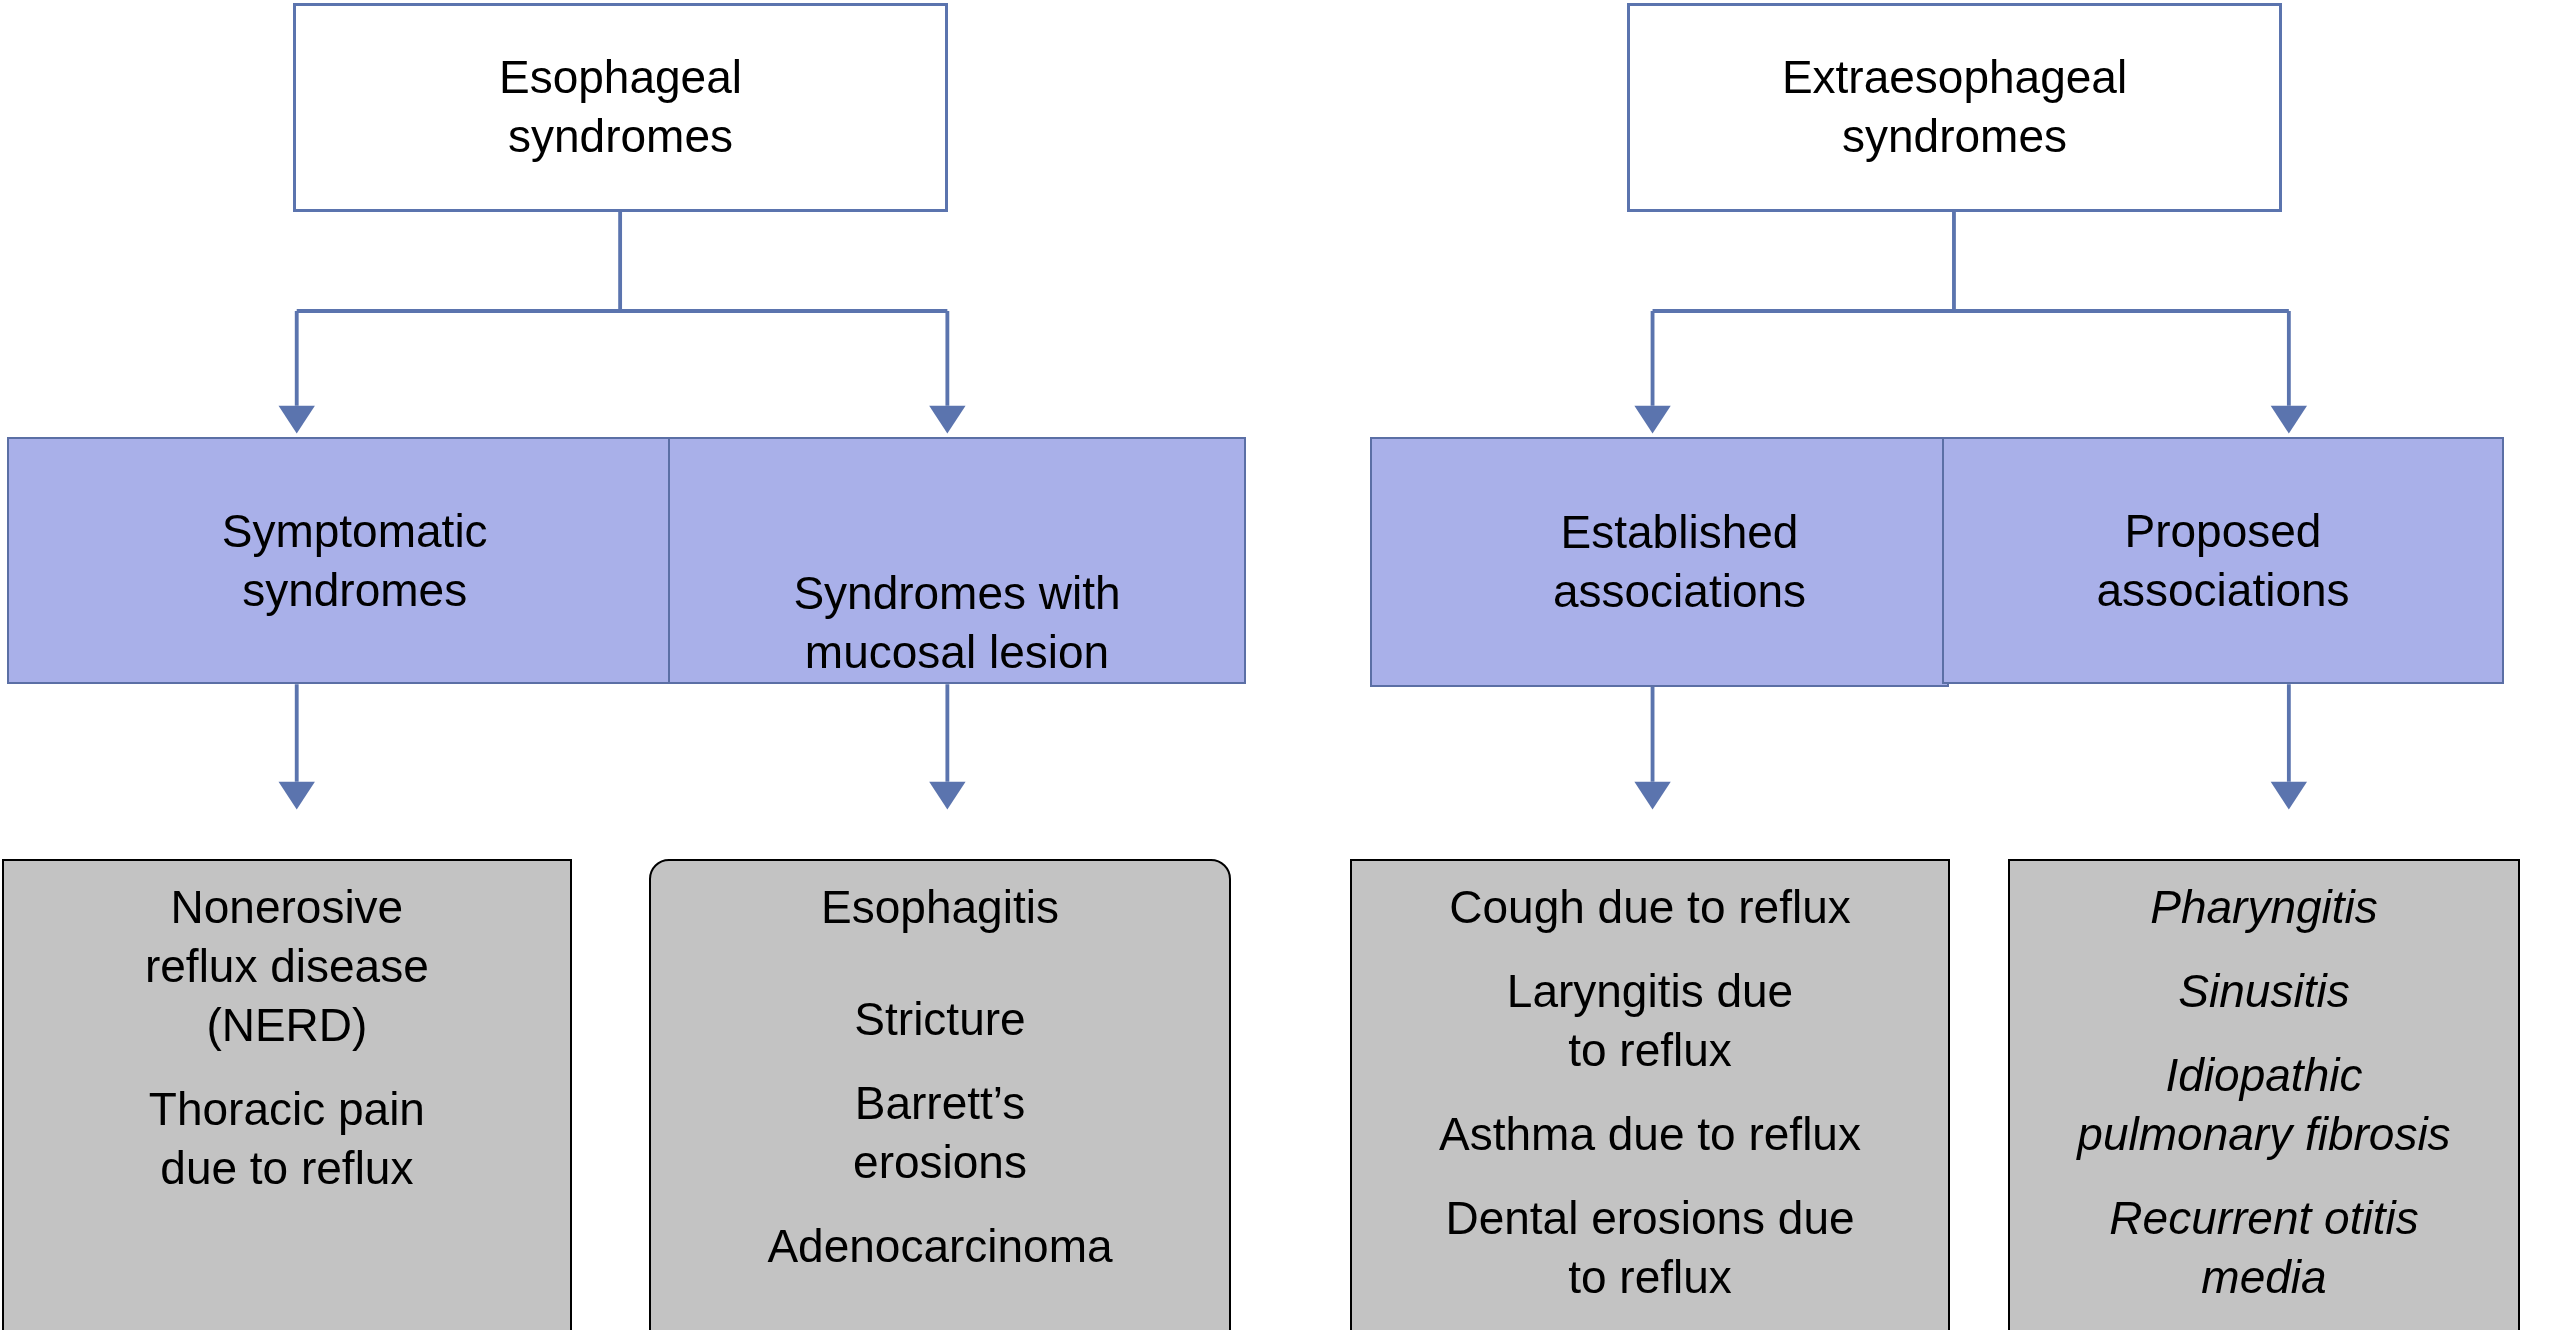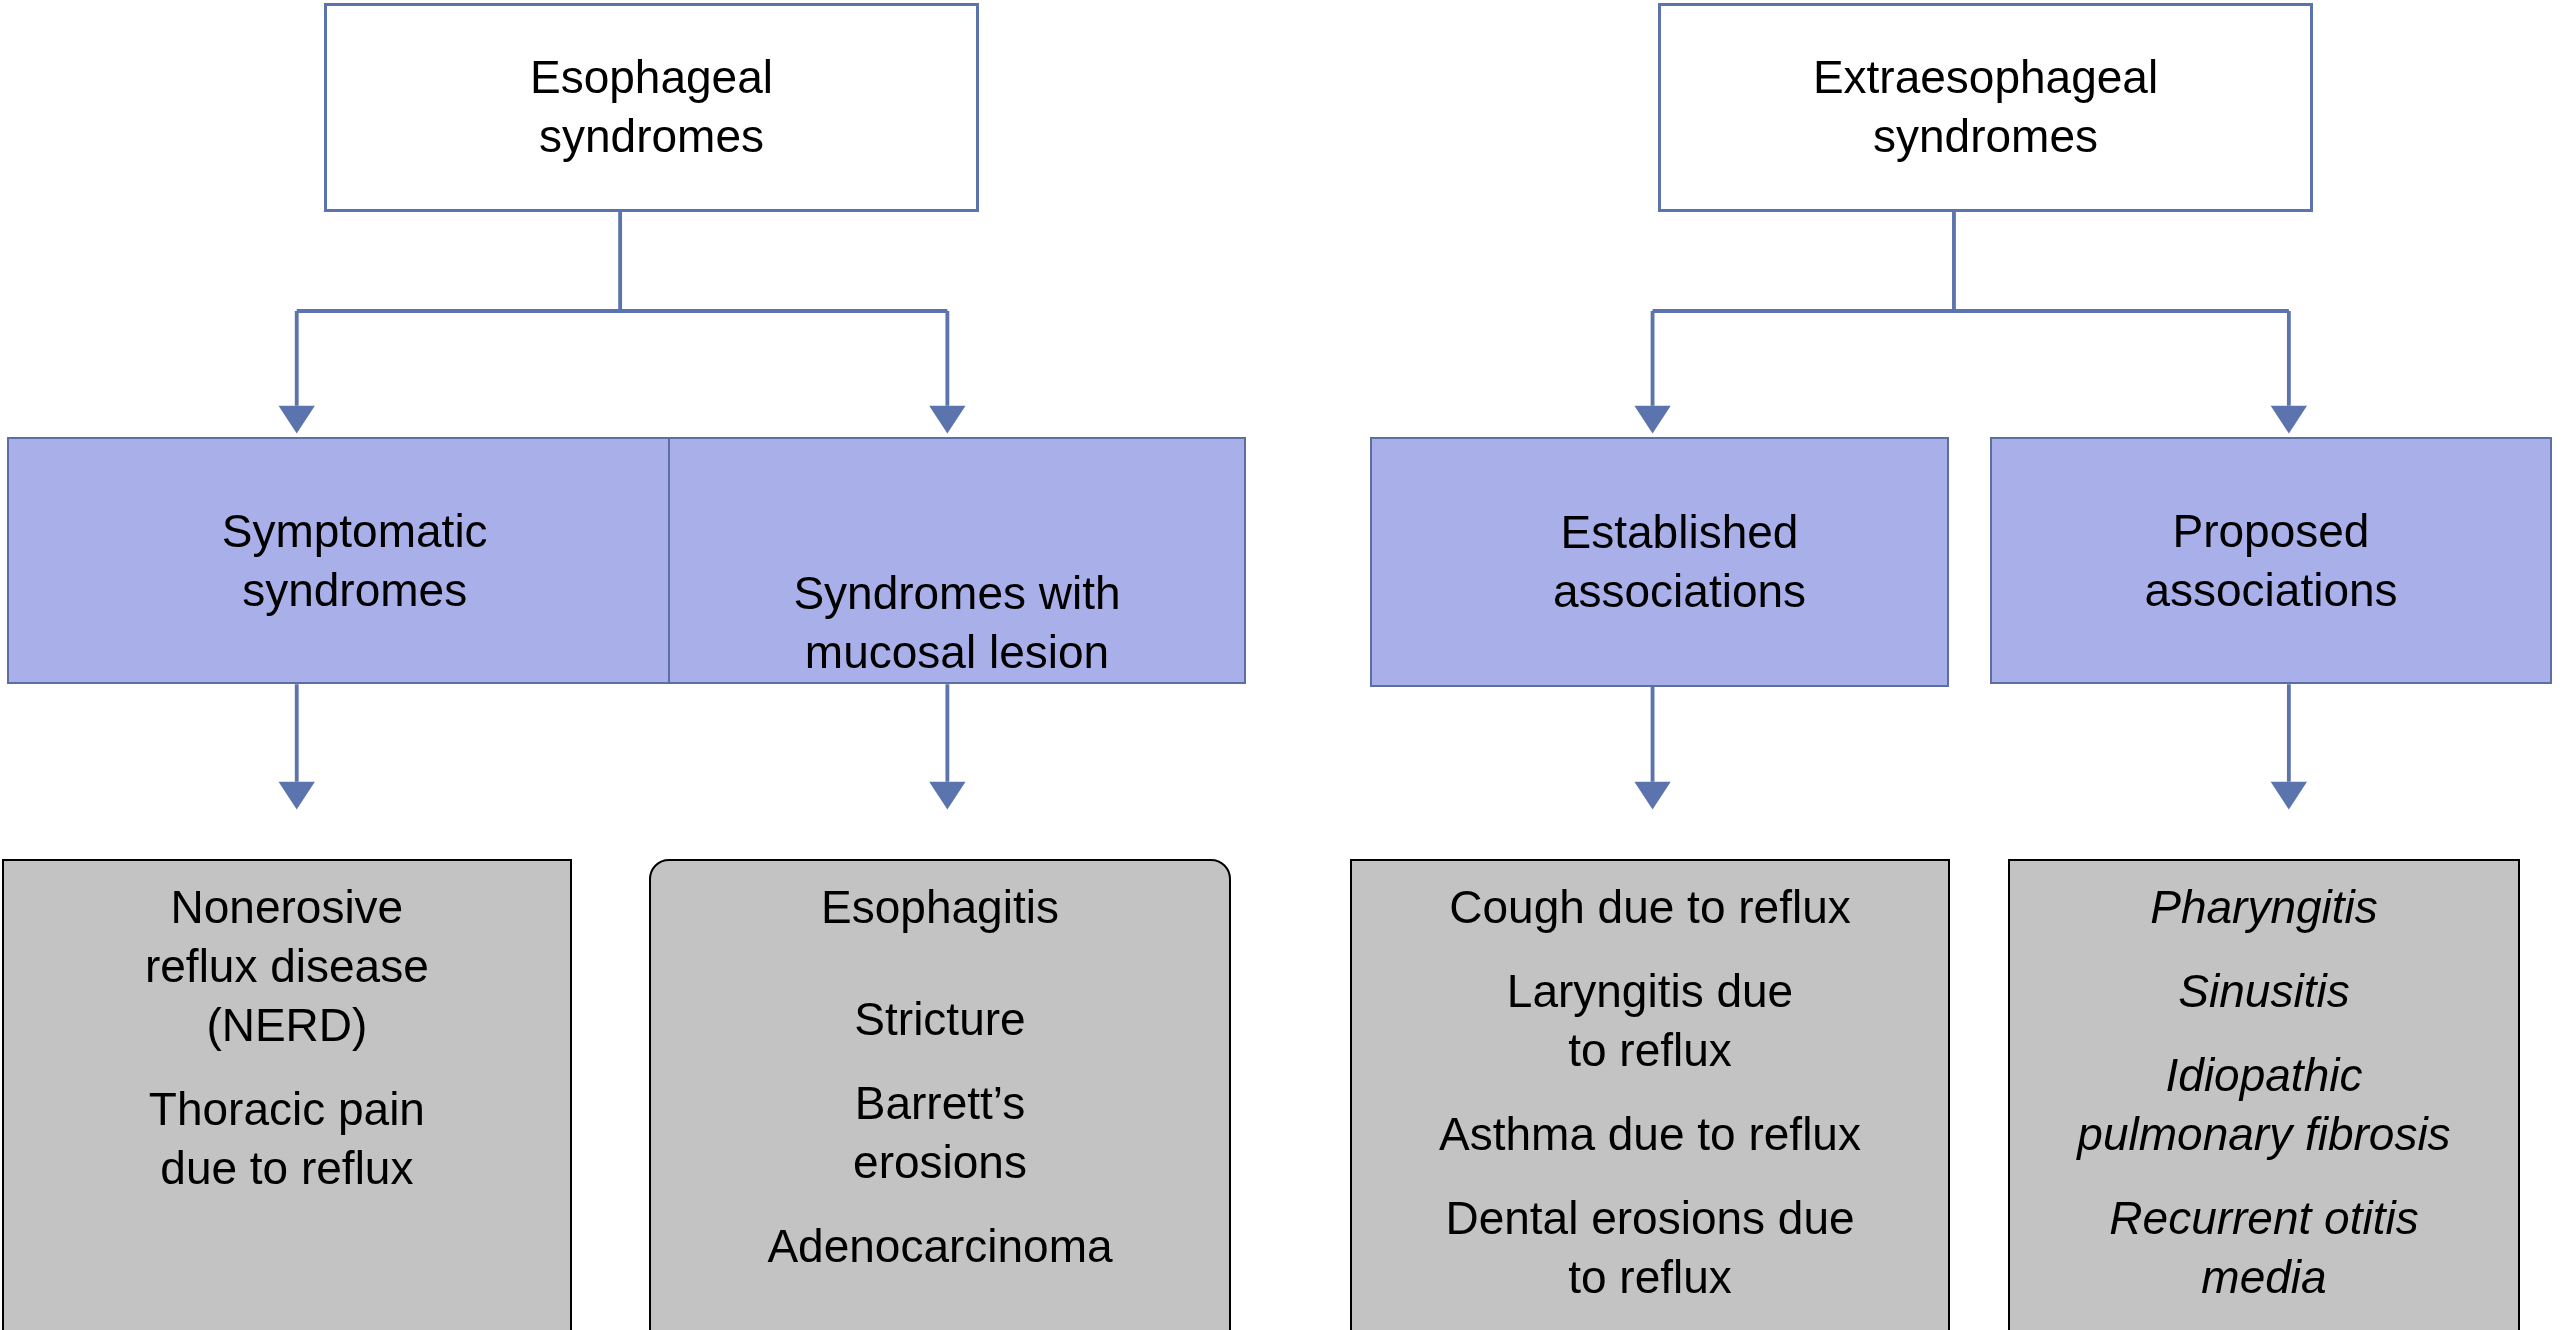--- a/index.html
+++ b/index.html
@@ -17,35 +17,35 @@
     position:relative;width:2576px;height:1330px;background:var(--background);
     font-family:"Liberation Sans",sans-serif;color:var(--text);overflow:hidden;
   }
   .connectors{position:absolute;left:0;top:0;width:2576px;height:1330px;}
   .connectors path{stroke:var(--connector);stroke-width:4;fill:none;}
   .connectors polygon{fill:var(--connector);stroke:none;}
   .box{
     position:absolute;box-sizing:border-box;display:flex;align-items:center;justify-content:center;
     text-align:center;font-size:46px;line-height:59px;white-space:pre-line;
   }
-  .box-root{background:var(--background);border:3.8px solid var(--node-border-blue);margin-left:31px;}
+  .box-root{background:var(--background);border:3.8px solid var(--node-border-blue);}
   .box-l2{background:var(--level2-fill);border:2.9px solid var(--level2-border);}
   .box-l3{
     background:var(--level3-fill);border:2.9px solid var(--level3-border);
     flex-direction:column;justify-content:flex-start;padding-top:17px;align-items:center;margin-top:46px;
   }
   .box-l3 .para{margin:0 0 25px 0;white-space:pre-line;}
   .box-l3.gap-after-first .para:nth-child(1){margin-bottom:53px;}
   
   #b1{left:293px;top:2.9px;width:655px;height:209px;}
   #b2{left:1627px;top:2.9px;width:655px;height:209px;}
   #p1{left:6.7px;top:437px;width:696px;height:247px;}
   #p2{left:668px;top:437px;width:578px;height:247px;align-items:flex-end;}
   #p3{left:1370px;top:437px;width:579px;height:250px;padding-left:40px;}
-  #p4{left:1990px;top:437px;width:562px;height:247px;}
+  #p4{left:1942px;top:437px;width:562px;height:247px;}
   #g1{left:1.9px;top:813px;width:570px;height:515px;}
   #g2{left:649px;top:813px;width:582px;height:515px;border-radius:20px;}
   #g3{left:1350px;top:813px;width:600px;height:515px;}
   #g4{left:2008px;top:813px;width:512px;height:515px;font-style:italic;}
 </style>
 </head>
 <body>
 
 <div class="canvas">
 

